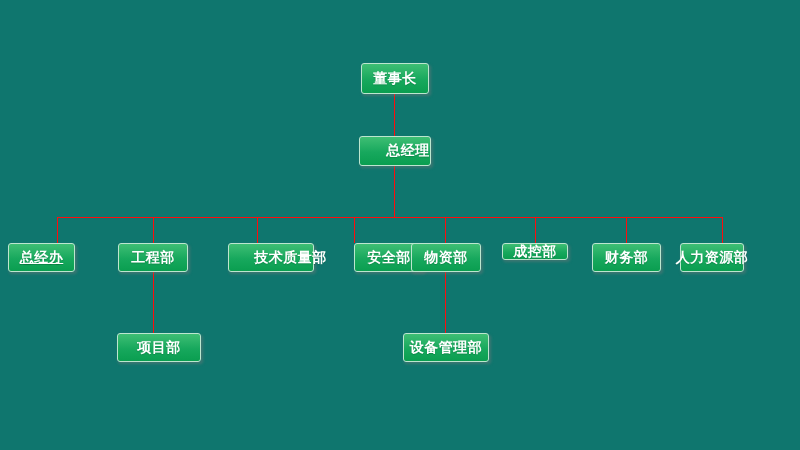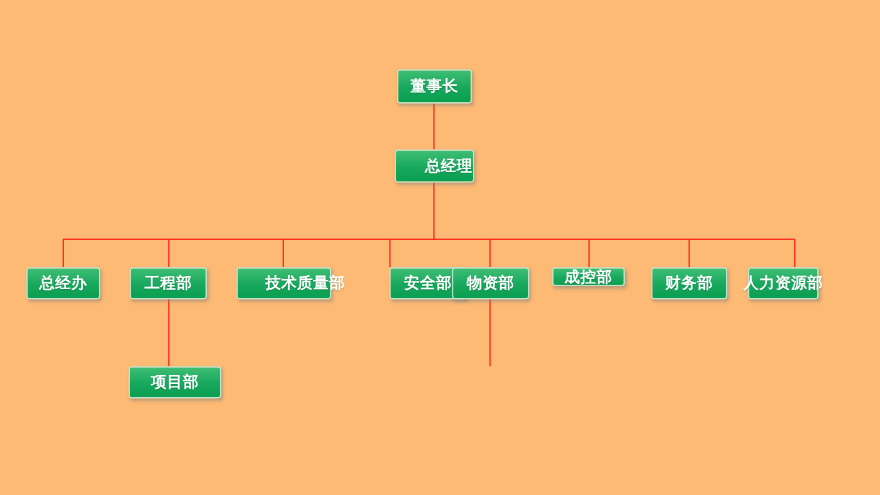--- a/index.html
+++ b/index.html
@@ -4,21 +4,21 @@
 <style>
   html, body {
     margin: 0;
     padding: 0;
     background: #ffffff;
   }
   #canvas {
     position: relative;
     width: 800px;
     height: 450px;
-    background: #fdba74;
+    background: #0f766e;
     overflow: hidden;
     font-family: "Liberation Sans", "DejaVu Sans", sans-serif;
   }
   .node {
     position: absolute;
     box-sizing: border-box;
     display: flex;
     align-items: center;
     justify-content: center;
     color: #ffffff;
@@ -38,23 +38,23 @@
     background: #fd0d0d;
   }
   .hline {
     position: absolute;
     height: 1px;
     background: #fd0d0d;
   }
   
   #n-chairman   { left: 361px; top: 63px;  width: 68px; height: 31px; }
   #n-gm         { left: 359px; top: 136px; width: 72px; height: 30px; padding-left: 26px; }
-  #n-office     { left: 24px;  top: 243px; width: 67px; height: 29px; }
+  #n-office     { left: 8px;  top: 243px; width: 67px; height: 29px; text-decoration: underline; }
   #n-eng        { left: 118px; top: 243px; width: 70px; height: 29px; }
-  #n-techq      { left: 215px; top: 243px; width: 86px; height: 29px; padding-left: 39px; }
+  #n-techq      { left: 228px; top: 243px; width: 86px; height: 29px; padding-left: 39px; }
   #n-safety     { left: 319px; top: 243px; width: 70px; height: 29px; margin-left: 35px; }
   #n-materials  { left: 411px; top: 243px; width: 70px; height: 29px; }
   #n-cost       { left: 502px; top: 243px; width: 66px; height: 17px; }
   #n-finance    { left: 592px; top: 243px; width: 69px; height: 29px; }
   #n-hr         { left: 680px; top: 243px; width: 64px; height: 29px; }
   #n-project    { left: 117px; top: 333px; width: 84px; height: 29px; }
   #n-equipment  { left: 403px; top: 333px; width: 86px; height: 29px; }
   
   #l-chair-gm   { left: 394px; top: 94px;  height: 42px; }
   #l-gm-bus     { left: 394px; top: 166px; height: 52px; }
@@ -93,14 +93,15 @@
   <div class="node" id="n-gm">总经理</div>
   <div class="node" id="n-office">总经办</div>
   <div class="node" id="n-eng">工程部</div>
   <div class="node" id="n-techq">技术质量部</div>
   <div class="node" id="n-safety">安全部</div>
   <div class="node" id="n-materials">物资部</div>
   <div class="node" id="n-cost">成控部</div>
   <div class="node" id="n-finance">财务部</div>
   <div class="node" id="n-hr">人力资源部</div>
   <div class="node" id="n-project">项目部</div>
+  <div class="node" id="n-equipment">设备管理部</div>
 
 </div>
 
 </body></html>

